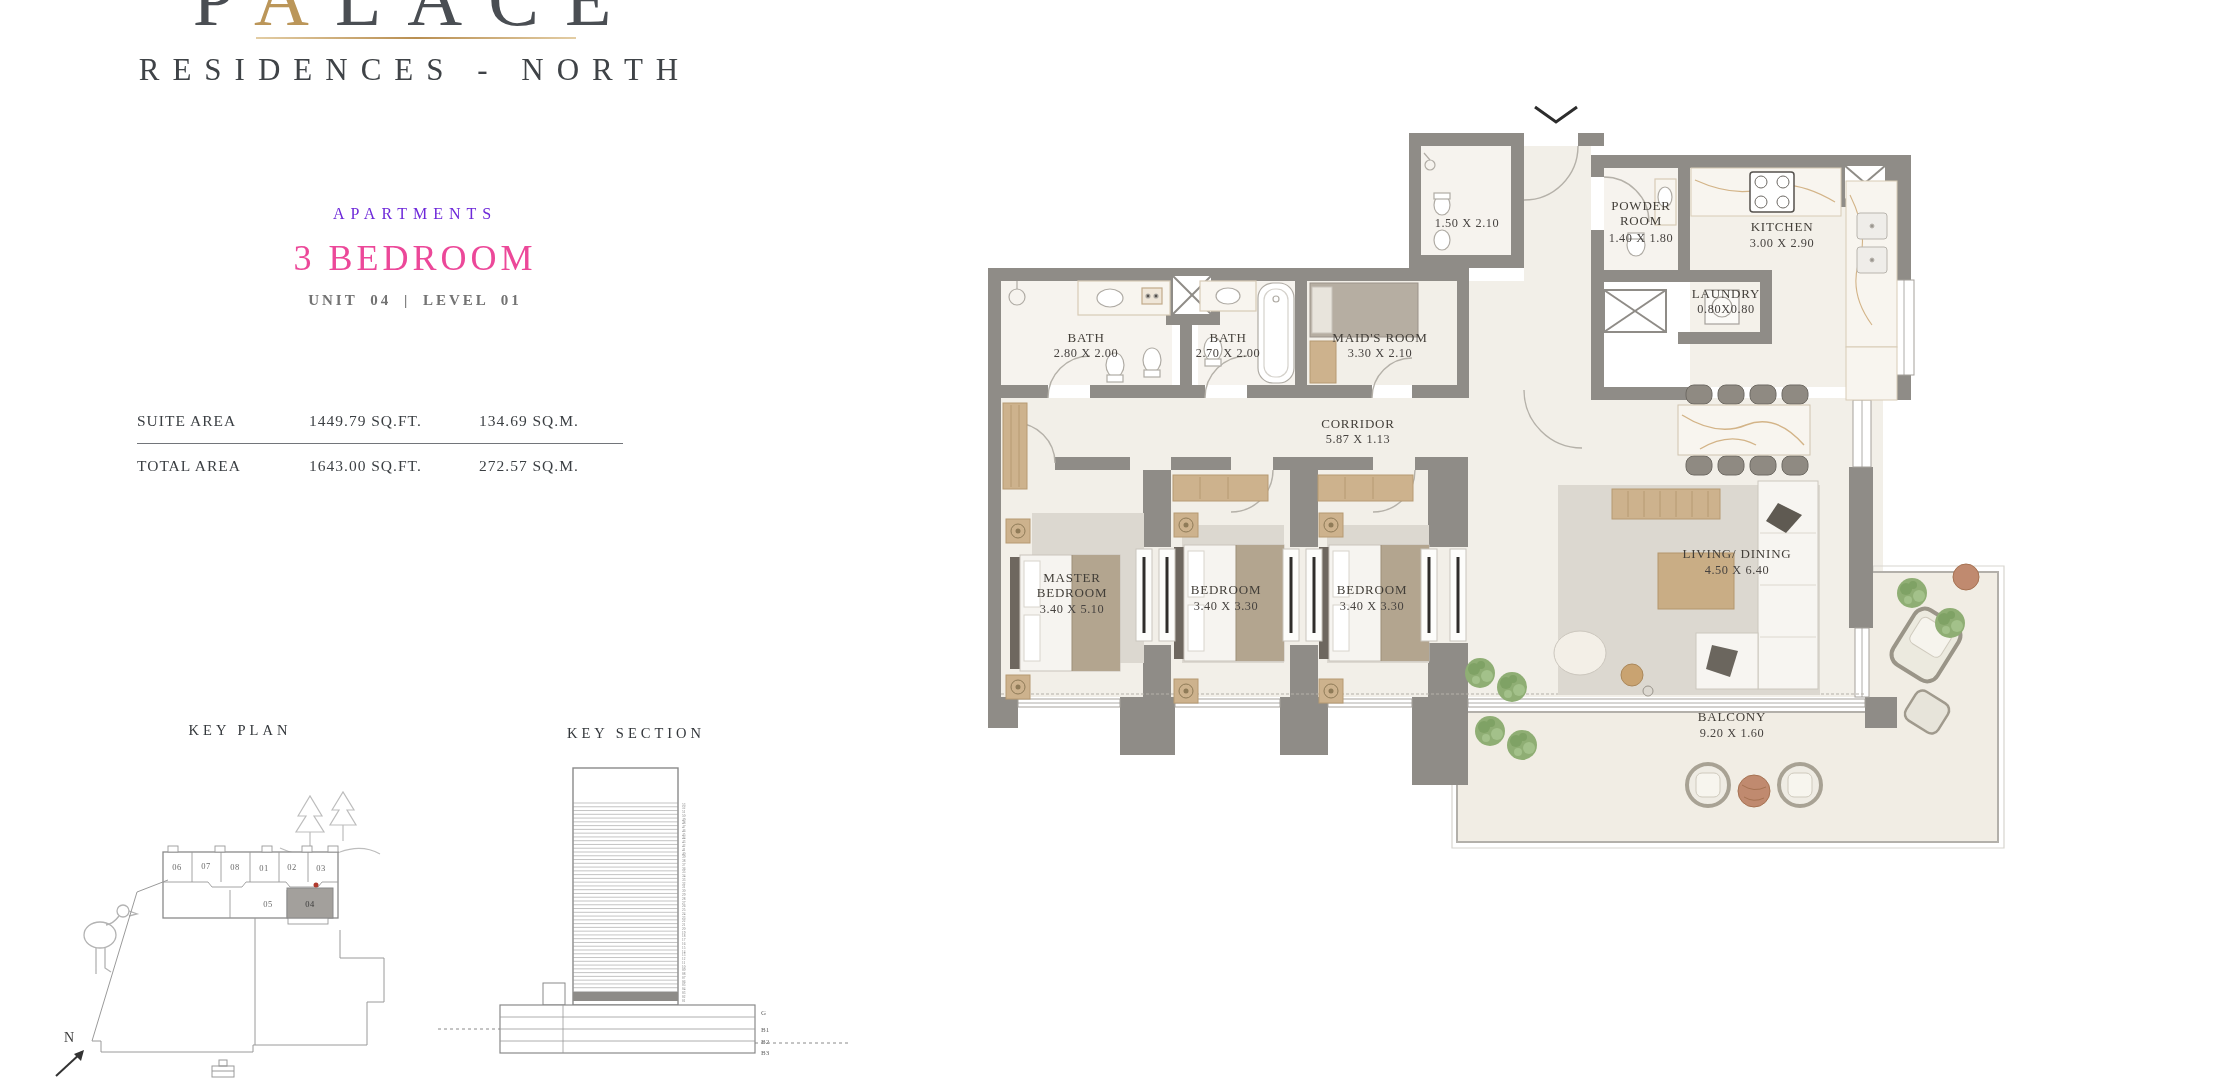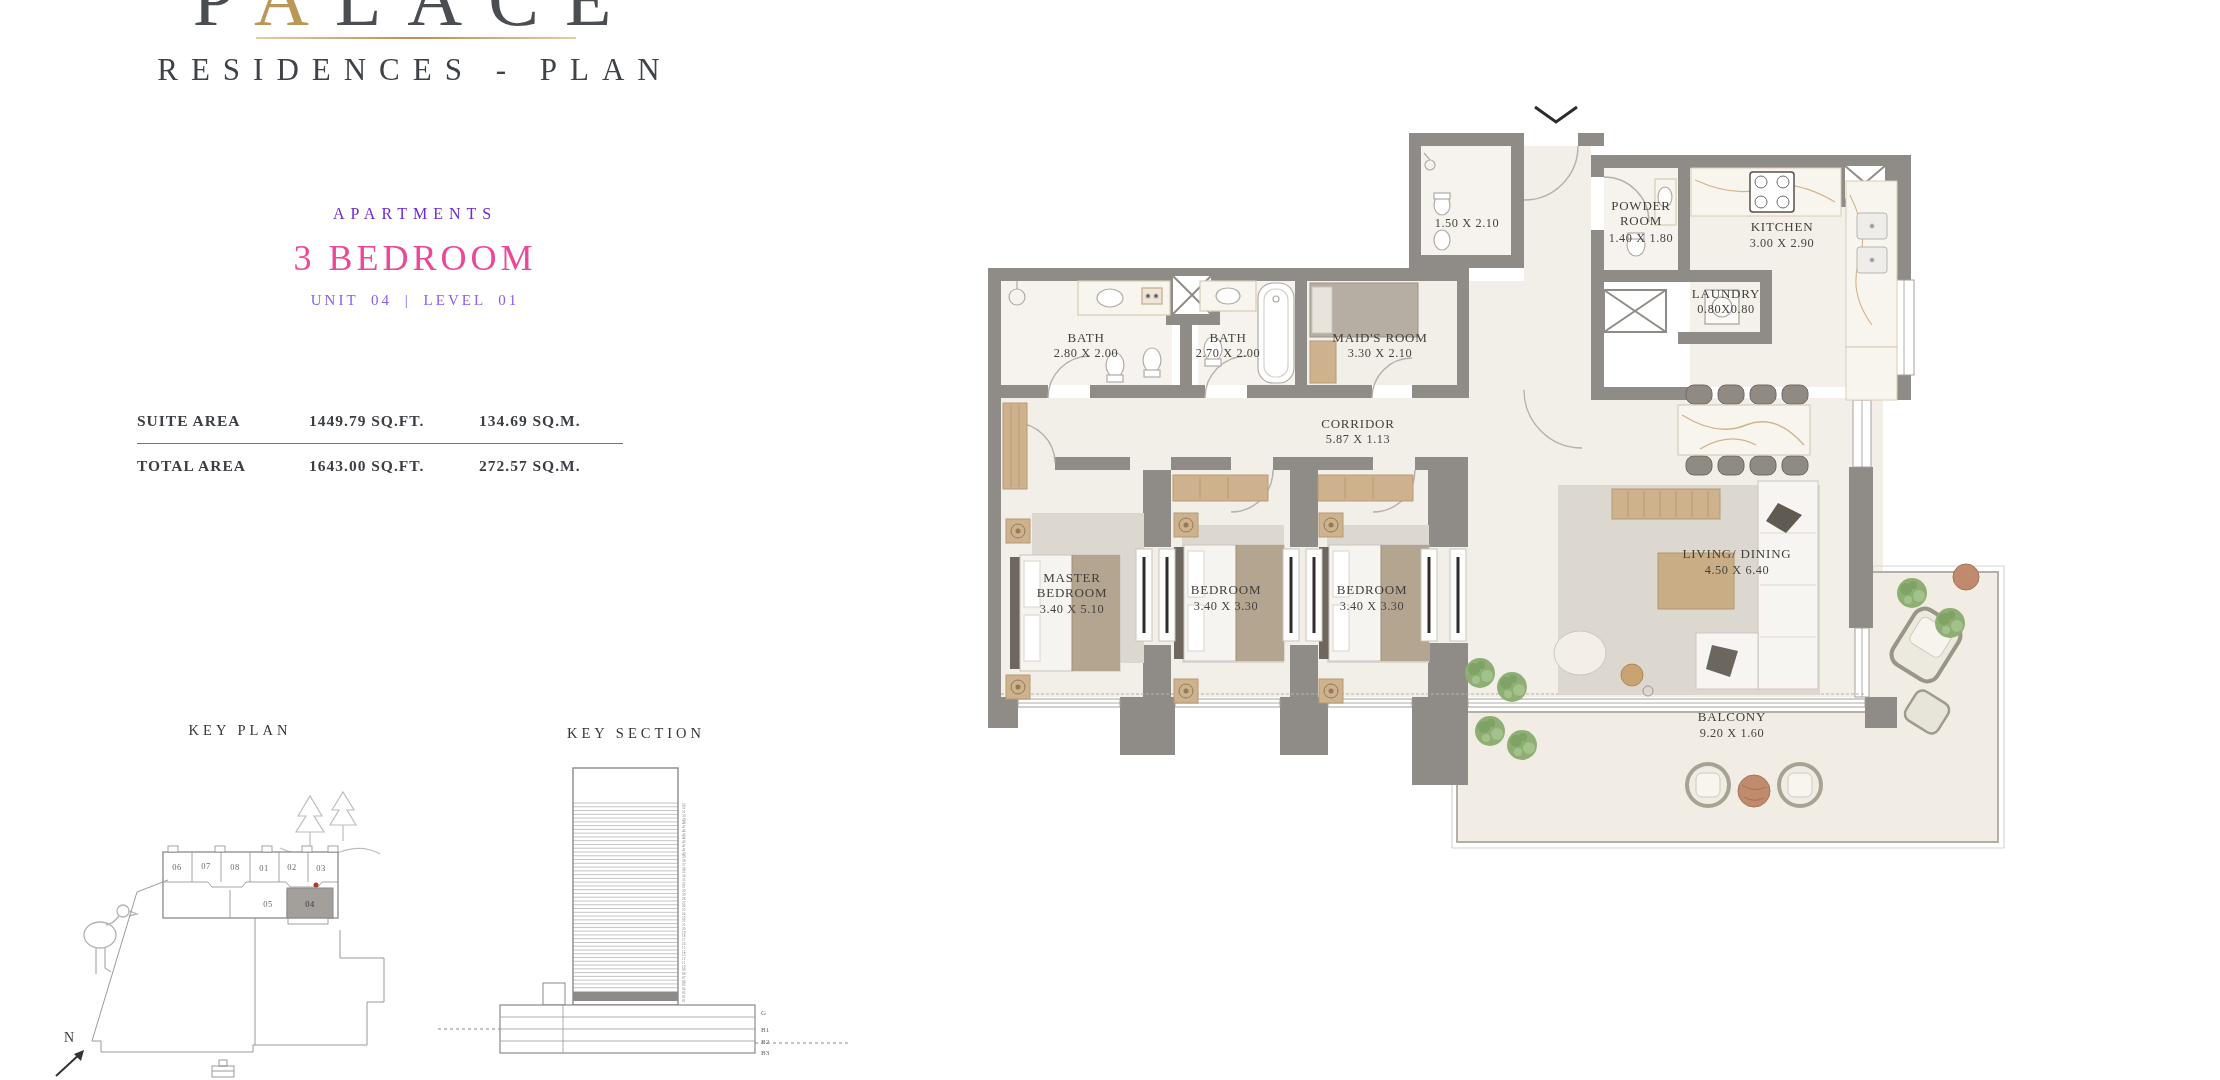--- a/index.html
+++ b/index.html
@@ -12,42 +12,42 @@
   #logo-word .gold{color:#bb9659;}
   #logo-line{left:256px;top:37px;width:320px;height:2px;
              background:linear-gradient(90deg,#e3cda4,#b98f52 50%,#e3cda4);}
   #logo-tagline{left:115px;top:52px;width:600px;text-align:center;font-size:31px;
                 letter-spacing:13px;color:#3f4347;}
   #apt-kicker{left:165px;top:205px;width:500px;text-align:center;font-size:16px;
               letter-spacing:6px;color:#6d28d9;}
   #apt-type{left:165px;top:237px;width:500px;text-align:center;font-size:36px;
             letter-spacing:4px;color:#ec4899;}
   #apt-unitline{left:165px;top:292px;width:500px;text-align:center;font-size:15px;
-                letter-spacing:3px;color:#8b5cf6;word-spacing:6px;}
-  #area-table{left:137px;top:399px;width:486px;font-size:15.5px;letter-spacing:1px;font-weight:bold;}
+                letter-spacing:3px;color:#737373;word-spacing:6px;font-weight:bold;}
+  #area-table{left:137px;top:399px;width:486px;font-size:15.5px;letter-spacing:1px;}
   .area-row{display:flex;align-items:center;height:44px;}
   .area-row + .area-row{border-top:1px solid #72757a;}
   .area-label{width:172px;}
   .area-sqft{width:170px;}
   .area-sqm{flex:1;}
   .mini-title{font-size:14.5px;letter-spacing:4px;color:#33373b;margin-top:34px;}
   #keyplan-title{left:140px;top:688px;width:200px;text-align:center;}
   #keysection-title{left:536px;top:691px;width:200px;text-align:center;}
   svg text{font-family:"Liberation Serif", serif;}
   .room-name{font-size:13px;fill:#423e38;letter-spacing:.8px;text-anchor:middle;}
   .room-dims{font-size:12.3px;fill:#474340;letter-spacing:.6px;text-anchor:middle;}
 </style>
 </head>
 <body>
 
 <div class="abs" id="logo-wrap">
   <span id="logo-word"><span>P</span><span class="gold">A</span><span>LACE</span></span>
 </div>
 <div class="abs" id="logo-line"></div>
-<div class="abs" id="logo-tagline">RESIDENCES - PLAN</div>
+<div class="abs" id="logo-tagline">RESIDENCES - NORTH</div>
 
 <div class="abs" id="apt-kicker">APARTMENTS</div>
 <div class="abs" id="apt-type">3 BEDROOM</div>
 <div class="abs" id="apt-unitline">UNIT 04   |   LEVEL 01</div>
 
 <div class="abs" id="area-table">
   <div class="area-row">
     <div class="area-label">SUITE AREA</div>
     <div class="area-sqft">1449.79 SQ.FT.</div>
     <div class="area-sqm">134.69 SQ.M.</div>

